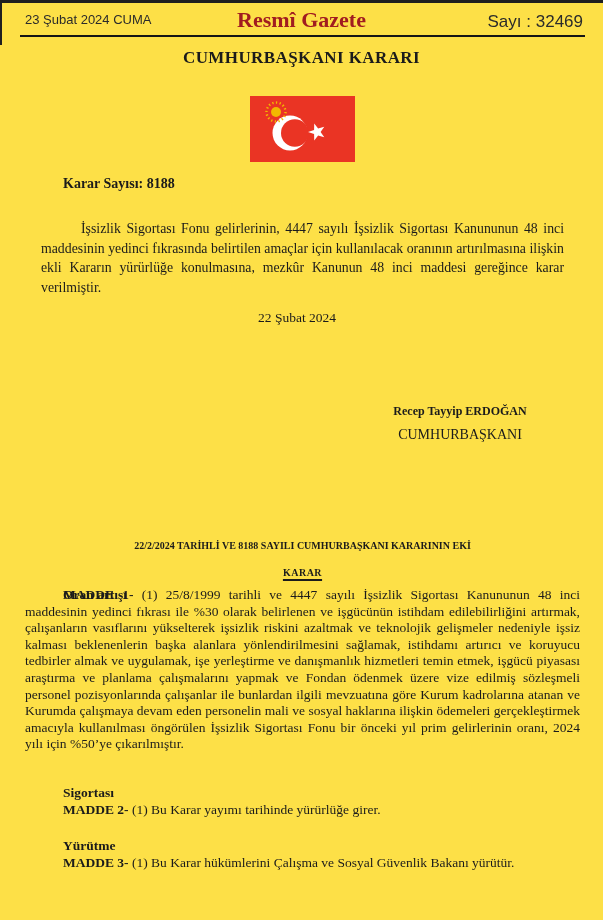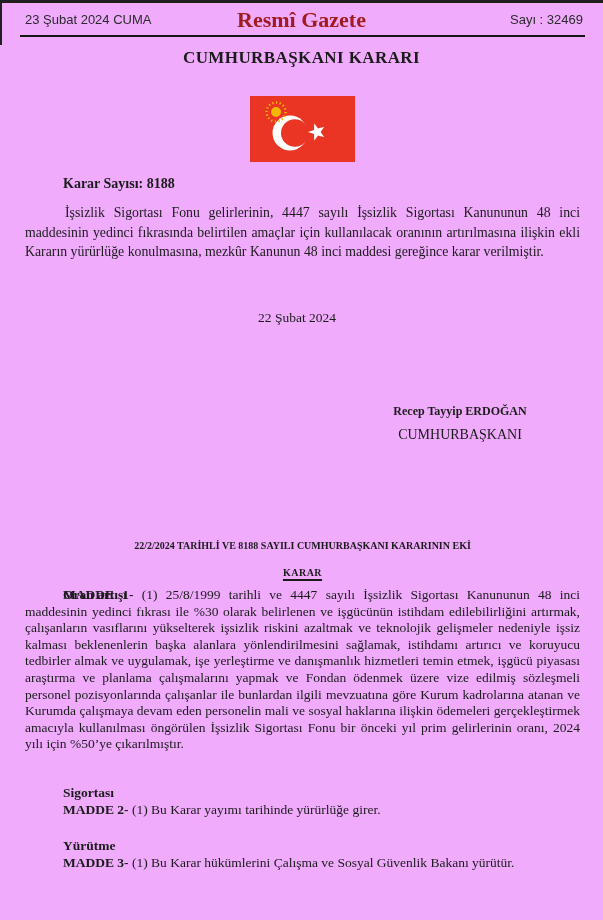--- a/index.html
+++ b/index.html
@@ -1,36 +1,36 @@
 <!DOCTYPE html>
 <html><head>
 <meta charset="utf-8">
 <style>
   html,body{margin:0;padding:0;background:#fff;}
   .page{
     position:relative;
     width:603px;height:920px;
-    background:#f0abfc;
+    background:#fde047;
     font-family:"Liberation Serif", serif;
     color:#1b1b1b;
     overflow:hidden;
     border-top:3px solid #1f1f1f;
     box-sizing:border-box;
   }
   .edge-left{position:absolute;left:0;top:0;width:2px;height:42px;background:#1f1f1f;}
   
   .hdr-date{position:absolute;left:25px;top:9px;font-family:"Liberation Sans",sans-serif;font-size:13px;color:#2b2b2b;}
   .hdr-title{position:absolute;left:0;right:0;top:4px;text-align:center;font-size:22px;font-weight:bold;}
-  .hdr-issue{position:absolute;right:20px;top:9px;font-family:"Liberation Sans",sans-serif;font-size:13px;color:#2b2b2b;}
+  .hdr-issue{position:absolute;right:20px;top:9px;font-family:"Liberation Sans",sans-serif;font-size:17px;color:#2b2b2b;}
   .hdr-rule{position:absolute;left:20px;right:18px;top:32px;height:2px;background:#151515;}
   
   .decree-heading{position:absolute;left:0;right:0;top:45px;text-align:center;font-size:17px;font-weight:bold;letter-spacing:.4px;}
   .flag{position:absolute;left:250px;top:93px;width:105px;height:66px;}
   .karar-no{position:absolute;left:63px;top:173px;font-size:14px;font-weight:bold;}
-  .decree-body{position:absolute;left:25px;right:23px;top:200px;font-size:13.8px;line-height:19.6px;text-align:justify;text-indent:40px;margin:0;}
+  .decree-body{position:absolute;left:25px;right:23px;top:200px;font-size:13.8px;line-height:19.6px;text-align:justify;text-indent:40px;margin:16px;}
   .decree-date{position:absolute;left:258px;top:307px;font-size:13.5px;}
   .signature{position:absolute;left:373px;top:401px;width:174px;text-align:center;}
   .sig-name{font-size:12px;font-weight:bold;}
   .sig-title{font-size:14px;margin-top:8px;}
   
   .annex-title{position:absolute;left:25px;right:23px;top:529px;text-align:center;font-weight:bold;font-size:10px;line-height:27px;}
   .annex-title .u{text-decoration:underline;text-underline-offset:3px;text-decoration-thickness:1.5px;letter-spacing:.5px;}
   .sec-heading{position:absolute;left:25px;right:23px;font-size:13.5px;font-weight:bold;margin:0;padding-left:38px;box-sizing:border-box;}
   .sec-para{position:absolute;left:25px;right:23px;font-size:13.5px;margin:0;text-align:justify;text-indent:38px;}
   .para-1{top:584px;line-height:16.6px;}

